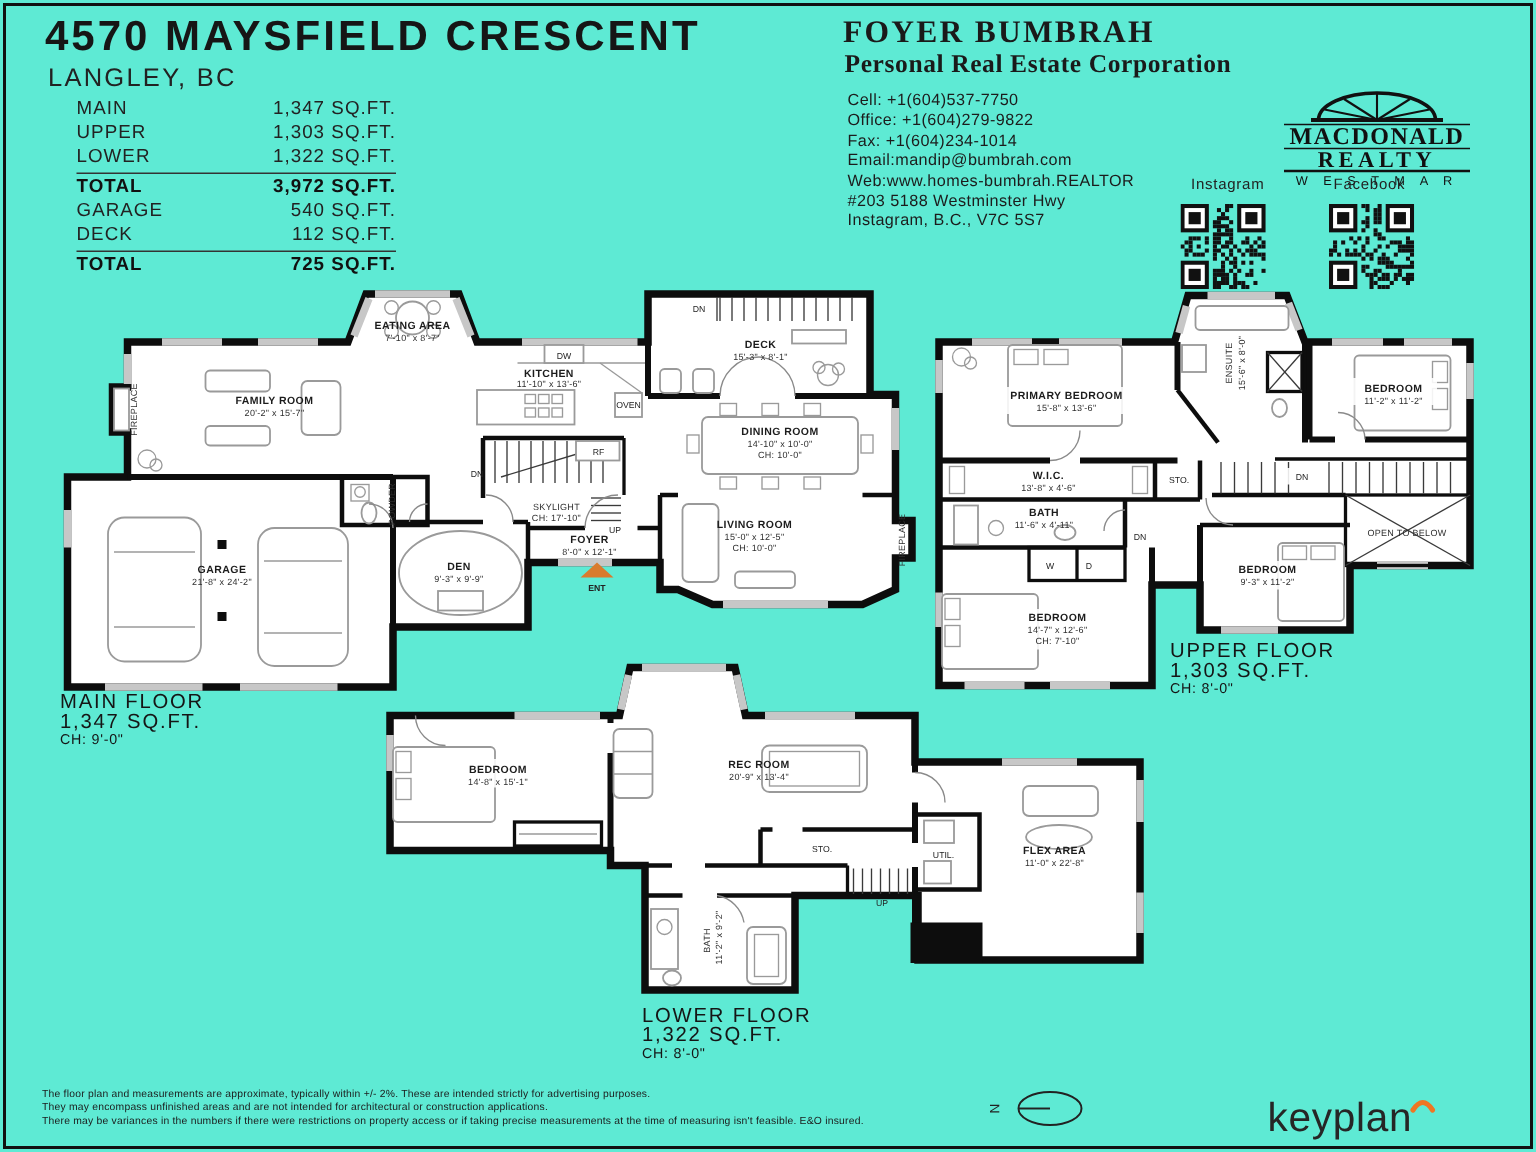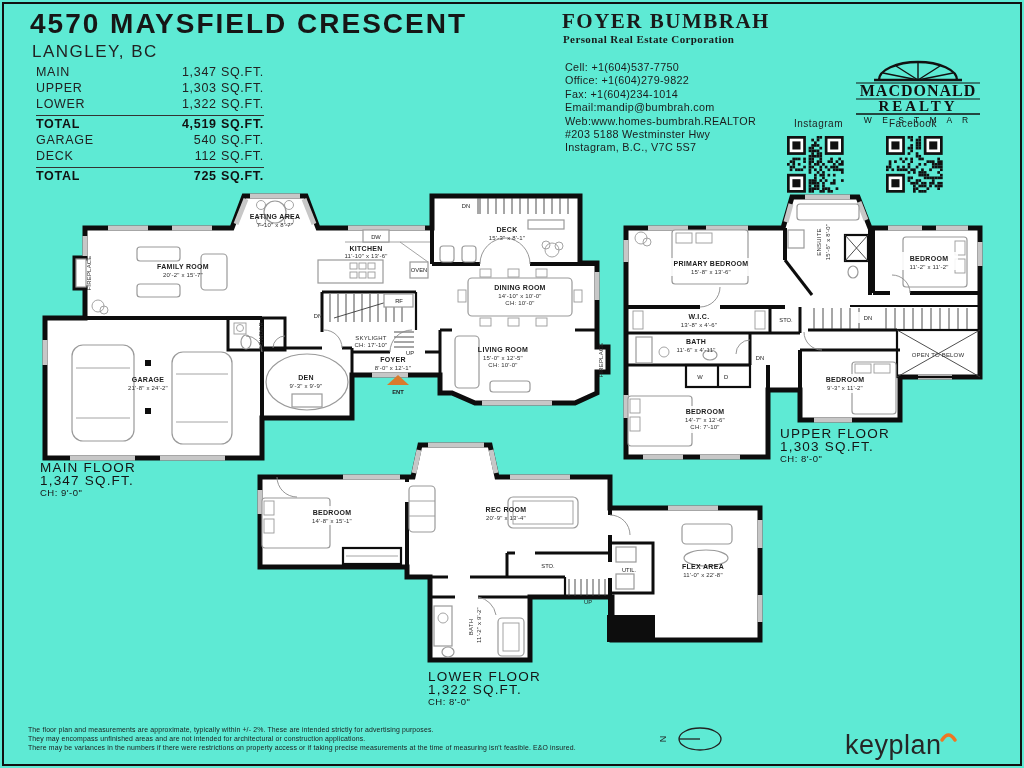--- a/index.html
+++ b/index.html
@@ -3,27 +3,27 @@
 <meta charset="utf-8">
 <style>
   html,body{margin:0;padding:0;background:#e8e8e8;}
   .page{position:relative;width:1024px;height:768px;background:#5eead4;overflow:hidden;
         font-family:"Liberation Sans",sans-serif;color:#111;}
   .frame{position:absolute;inset:2px;border:2px solid #111;pointer-events:none;}
   
   .title{position:absolute;left:30px;top:8px;font-size:28px;font-weight:bold;letter-spacing:2px;color:#161616;}
   .subtitle{position:absolute;left:32px;top:42px;font-size:17px;letter-spacing:1.5px;color:#222;}
   .area-table{position:absolute;left:36px;top:64px;width:228px;font-size:12.5px;letter-spacing:.7px;color:#222;}
-  .ar{display:flex;justify-content:space-between;align-items:center;height:16px;}
+  .ar{display:flex;justify-content:space-between;align-items:center;height:16px;margin-left:15px;}
   .ar .av{text-align:right;}
   .ar.total{font-weight:bold;color:#111;}
   .sep-top{border-top:1.4px solid #333;margin-top:3px;padding-top:0;}
   
   .agent-name{position:absolute;left:562px;top:9px;font-family:"Liberation Serif",serif;font-size:21px;font-weight:bold;letter-spacing:1.5px;color:#1a1a1a;}
-  .agent-corp{position:absolute;left:563px;top:33px;font-family:"Liberation Serif",serif;font-size:11px;font-weight:bold;letter-spacing:.4px;color:#1a1a1a;}
+  .agent-corp{position:absolute;left:563px;top:33px;font-family:"Liberation Serif",serif;font-size:17px;font-weight:bold;letter-spacing:.4px;color:#1a1a1a;}
   .agent-contacts{position:absolute;left:565px;top:61px;font-size:10.8px;line-height:13.4px;letter-spacing:.3px;color:#1c1c1c;}
   .logo{position:absolute;left:833px;top:59px;margin-left:19px;}
   .qr-label{position:absolute;top:118px;font-size:10px;letter-spacing:.5px;color:#222;}
   .qr{position:absolute;top:136px;}
   
   .disclaimer{position:absolute;left:28px;top:726px;width:630px;font-size:6.9px;line-height:8.8px;color:#1b1b1b;letter-spacing:.15px;}
   .keyplan{position:absolute;left:845px;top:712px;font-size:27px;font-weight:normal;letter-spacing:.5px;color:#262626;margin-top:18px;}
   .keyplan svg{position:relative;top:-12px;left:-2px;}
   
   .plan{position:absolute;inset:0;}
@@ -61,21 +61,21 @@
     <div class="ar">
         <span>UPPER</span>
         <span class="av">1,303 SQ.FT.</span>
       </div>
     <div class="ar">
         <span>LOWER</span>
         <span class="av">1,322 SQ.FT.</span>
       </div>
     <div class="ar total sep-top">
         <span>TOTAL</span>
-        <span class="av">4,519 SQ.FT.</span>
+        <span class="av">3,972 SQ.FT.</span>
       </div>
     <div class="ar">
         <span>GARAGE</span>
         <span class="av">540 SQ.FT.</span>
       </div>
     <div class="ar">
         <span>DECK</span>
         <span class="av">112 SQ.FT.</span>
       </div>
     <div class="ar total sep-top">

